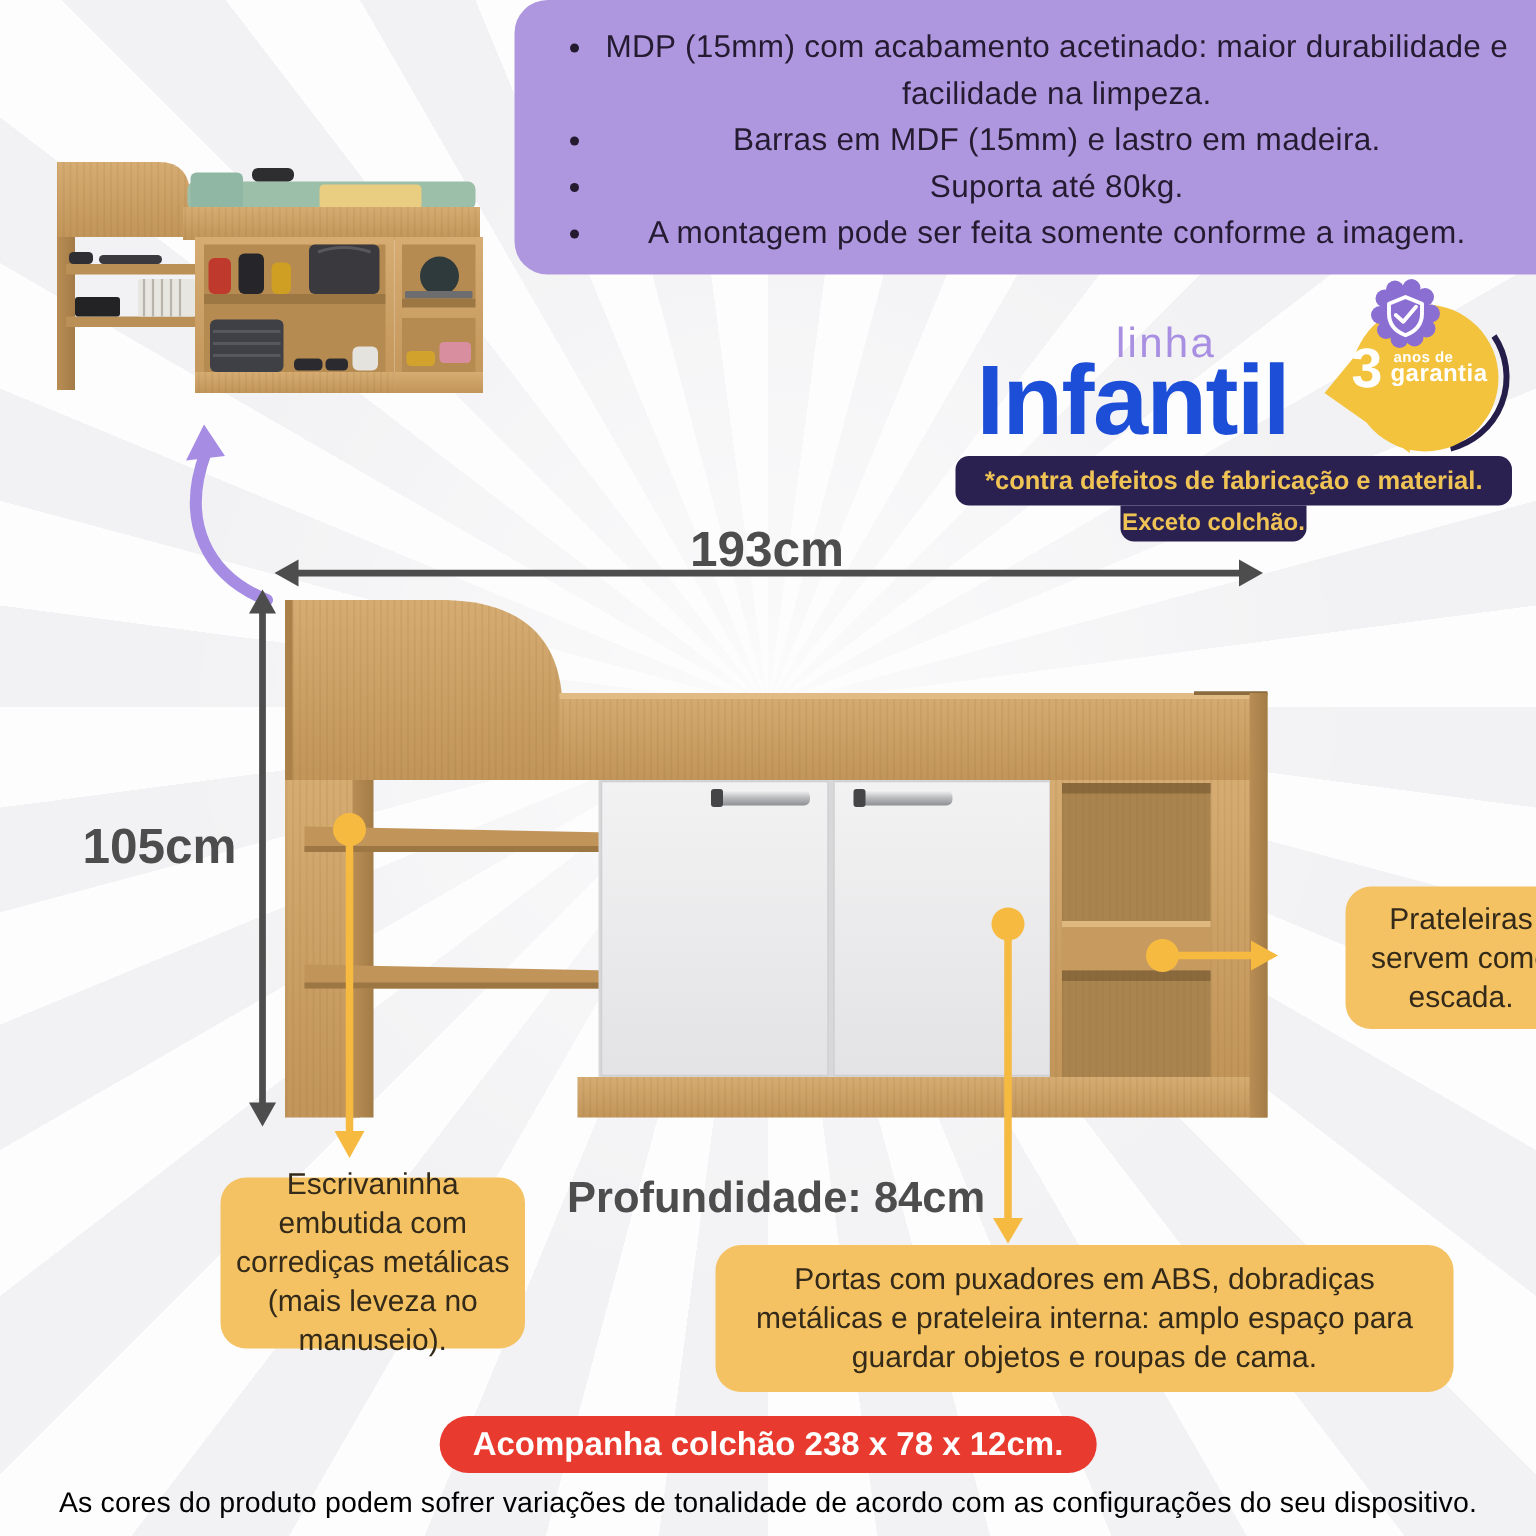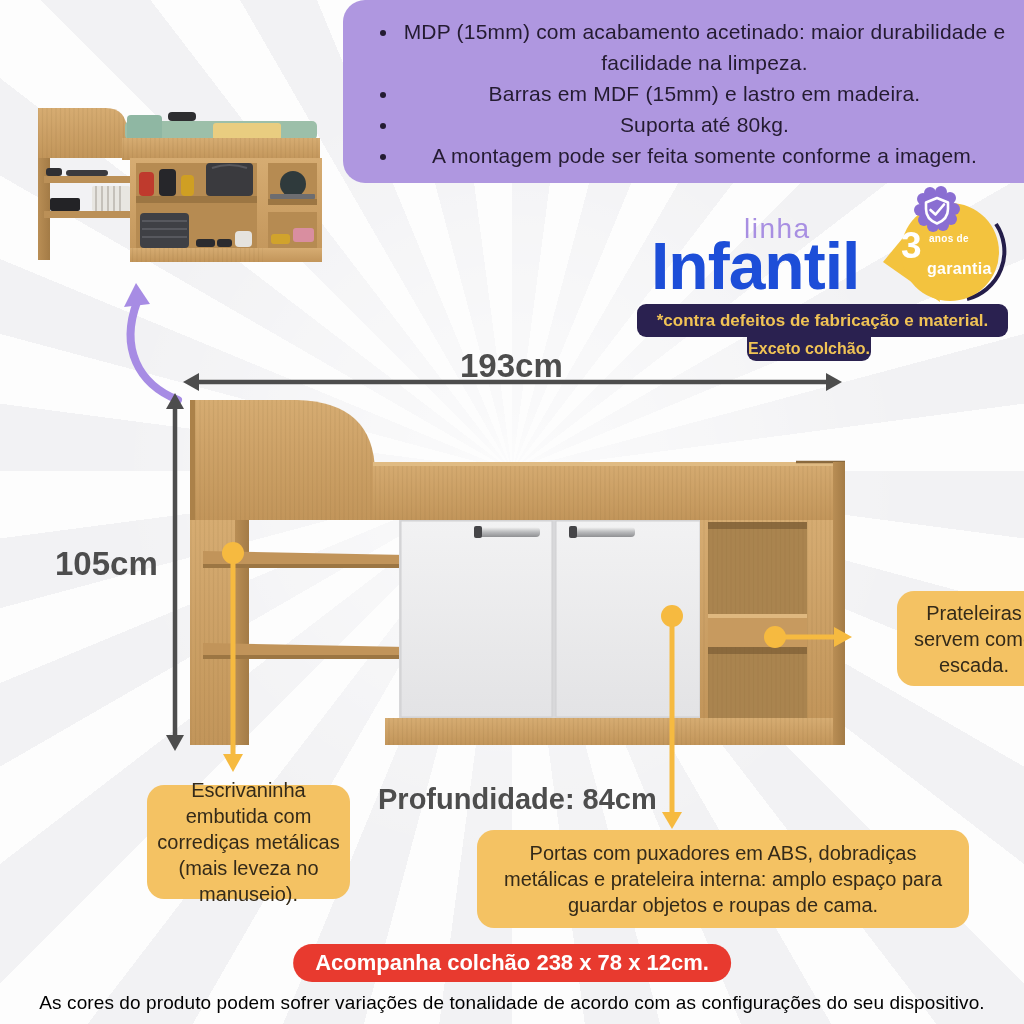--- a/index.html
+++ b/index.html
@@ -33,21 +33,21 @@
   .info-box ul{margin:0;padding:0 0 0 22px;text-align:center;}
   .info-box li{
     font-size:21px;line-height:31px;letter-spacing:.2px;
   }
 
   
   .brand-linha{left:744px;top:213px;font-size:28px;letter-spacing:1.5px;color:#a88fe2;}
   .brand-infantil{left:651px;top:228px;font-size:66px;font-weight:bold;color:#1d4ed8;letter-spacing:-1px;}
   .badge-num{left:901px;top:225px;font-size:37px;font-weight:bold;color:#fff;}
   .badge-l1{left:929px;top:233px;font-size:10px;font-weight:bold;color:#fff;letter-spacing:.3px;}
-  .badge-l2{left:927px;top:260px;font-size:16px;font-weight:bold;color:#fff;letter-spacing:.3px;}
+  .badge-l2{left:927px;top:241px;font-size:16px;font-weight:bold;color:#fff;letter-spacing:.3px;}
 
   
   .warr1{
     left:637px;top:304px;width:371px;height:33px;
     background:#2a2150;border-radius:9px 9px 9px 9px;
     color:#f0c355;font-weight:bold;font-size:17px;
     display:flex;align-items:center;justify-content:center;
   }
   .warr2{
     left:747px;top:337px;width:124px;height:24px;

